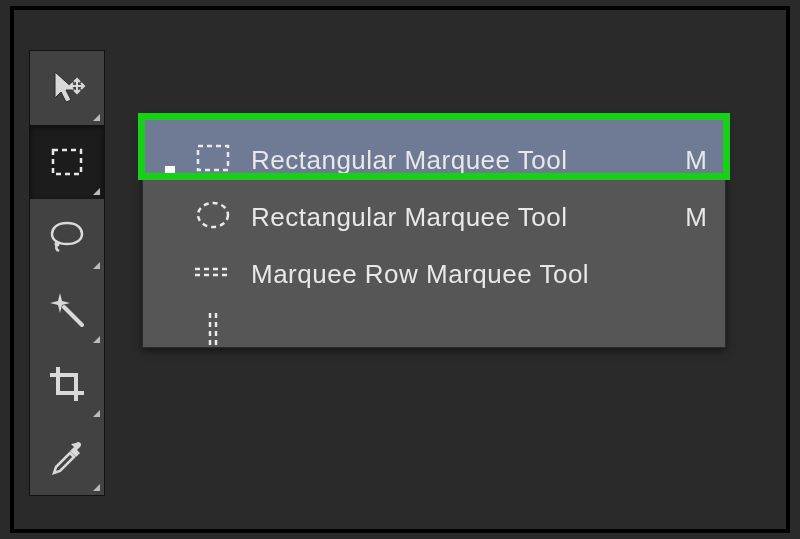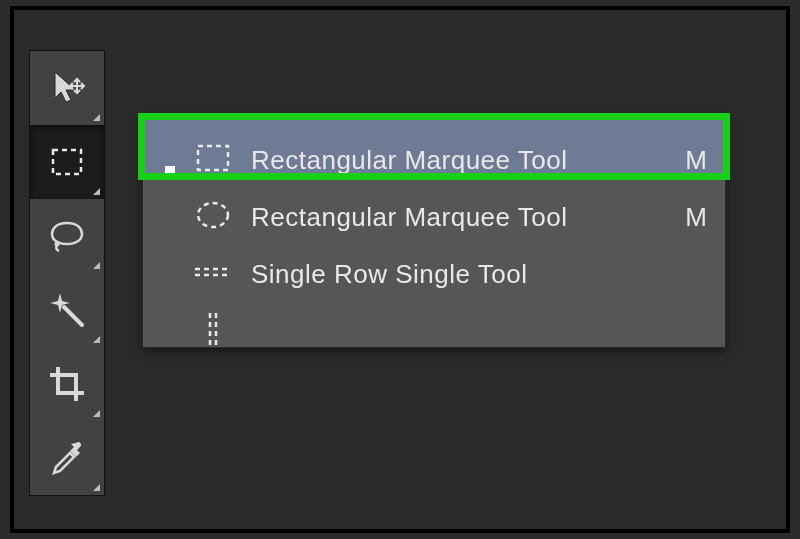--- a/index.html
+++ b/index.html
@@ -197,21 +197,21 @@
     </div>
 
     <div class="flyout-item">
       <div class="bullet-spacer"></div>
       <div class="tool-icon-slot">
         <svg width="40" height="14" viewBox="0 0 40 14">
           <line x1="2" y1="4" x2="38" y2="4" stroke="#eaeaea" stroke-width="2.5" stroke-dasharray="5 4"></line>
           <line x1="2" y1="10" x2="38" y2="10" stroke="#eaeaea" stroke-width="2.5" stroke-dasharray="5 4"></line>
         </svg>
       </div>
-      <div class="item-label">Single Row Single Tool</div>
+      <div class="item-label">Marquee Row Marquee Tool</div>
       <div class="item-shortcut"></div>
     </div>
 
     <div class="flyout-item">
       <div class="bullet-spacer"></div>
       <div class="tool-icon-slot">
         <svg width="14" height="36" viewBox="0 0 14 36">
           <line x1="4" y1="2" x2="4" y2="34" stroke="#eaeaea" stroke-width="2.5" stroke-dasharray="5 4"></line>
           <line x1="10" y1="2" x2="10" y2="34" stroke="#eaeaea" stroke-width="2.5" stroke-dasharray="5 4"></line>
         </svg>

